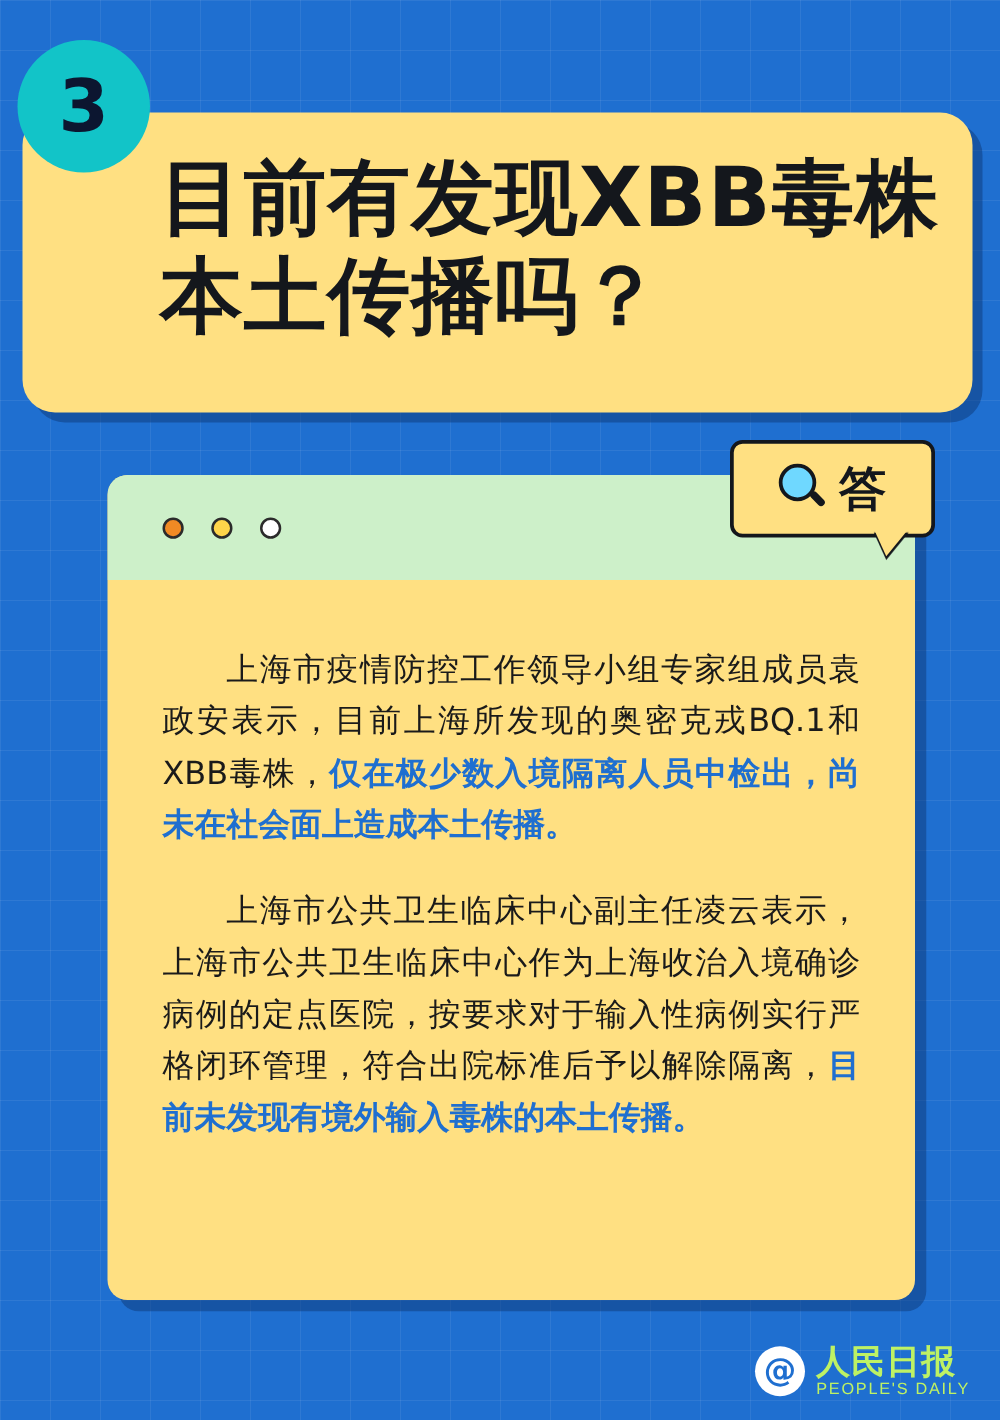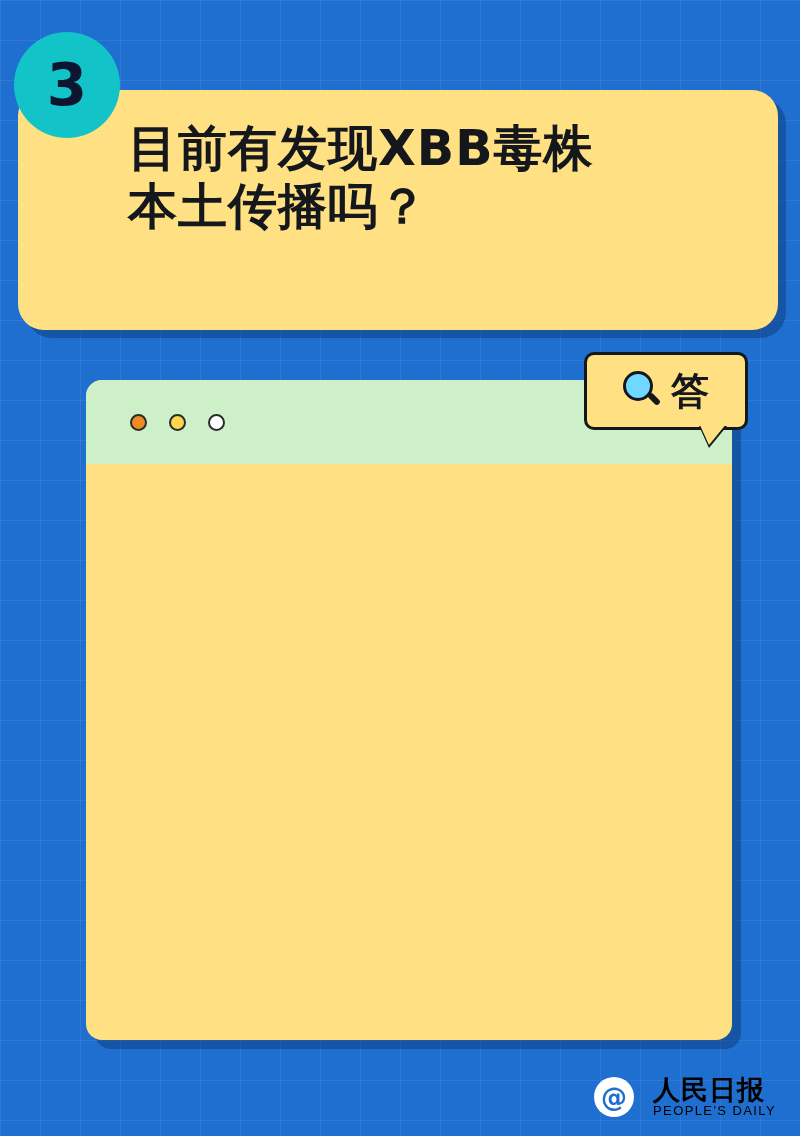--- a/index.html
+++ b/index.html
@@ -41,21 +41,21 @@
     height: 240px;
     background: #ffe082;
     border-radius: 26px;
     box-shadow: 8px 8px 0 rgba(10, 50, 110, 0.45);
   }
   .title-text {
     position: absolute;
     left: 128px;
     top: 96px;
     width: 650px;
-    font-size: 49px;
+    font-size: 66px;
     line-height: 1.18;
     font-weight: bold;
     color: #14171c;
     letter-spacing: 1px;
     white-space: pre-line;
     font-family: "DejaVu Sans", "Liberation Sans", sans-serif;
   }
   .step-badge {
     position: absolute;
     left: 14px;
@@ -200,22 +200,21 @@
     color: #1f6fd0;
     font-size: 26px;
     font-weight: bold;
     display: flex;
     align-items: center;
     justify-content: center;
     font-family: "DejaVu Sans", "Liberation Sans", sans-serif;
   }
   .logo-text {
     line-height: 1.05;
-    color: #000000;
-    margin-left: 10px;
+    color: #bef264;
   }
   .logo-cn {
     font-size: 27px;
     font-weight: bold;
     letter-spacing: 1px;
     font-family: "DejaVu Sans", "Liberation Sans", sans-serif;
   }
   .logo-en {
     font-size: 13px;
     letter-spacing: 1.4px;
@@ -233,20 +232,28 @@
   <div class="title-text">目前有发现XBB毒株
 本土传播吗？</div>
 </div>
 
 <div class="answer-card">
   <div class="card-titlebar">
     <span class="dot orange"></span>
     <span class="dot yellow"></span>
     <span class="dot white"></span>
   </div>
+  <div class="card-body">
+    <p class="para">
+      <span>上海市疫情防控工作领导小组专家组成员袁政安表示，目前上海所发现的奥密克戎BQ.1和XBB毒株，</span><span class="hl">仅在极少数入境隔离人员中检出，尚未在社会面上造成本土传播。</span>
+    </p>
+    <p class="para">
+      <span>上海市公共卫生临床中心副主任凌云表示，上海市公共卫生临床中心作为上海收治入境确诊病例的定点医院，按要求对于输入性病例实行严格闭环管理，符合出院标准后予以解除隔离，</span><span class="hl">目前未发现有境外输入毒株的本土传播。</span>
+    </p>
+  </div>
 </div>
 
 <div class="answer-label">
   <span class="magnifier">
     <span class="lens"></span>
     <span class="handle"></span>
   </span>
   <span class="answer-char">答</span>
 </div>
 

